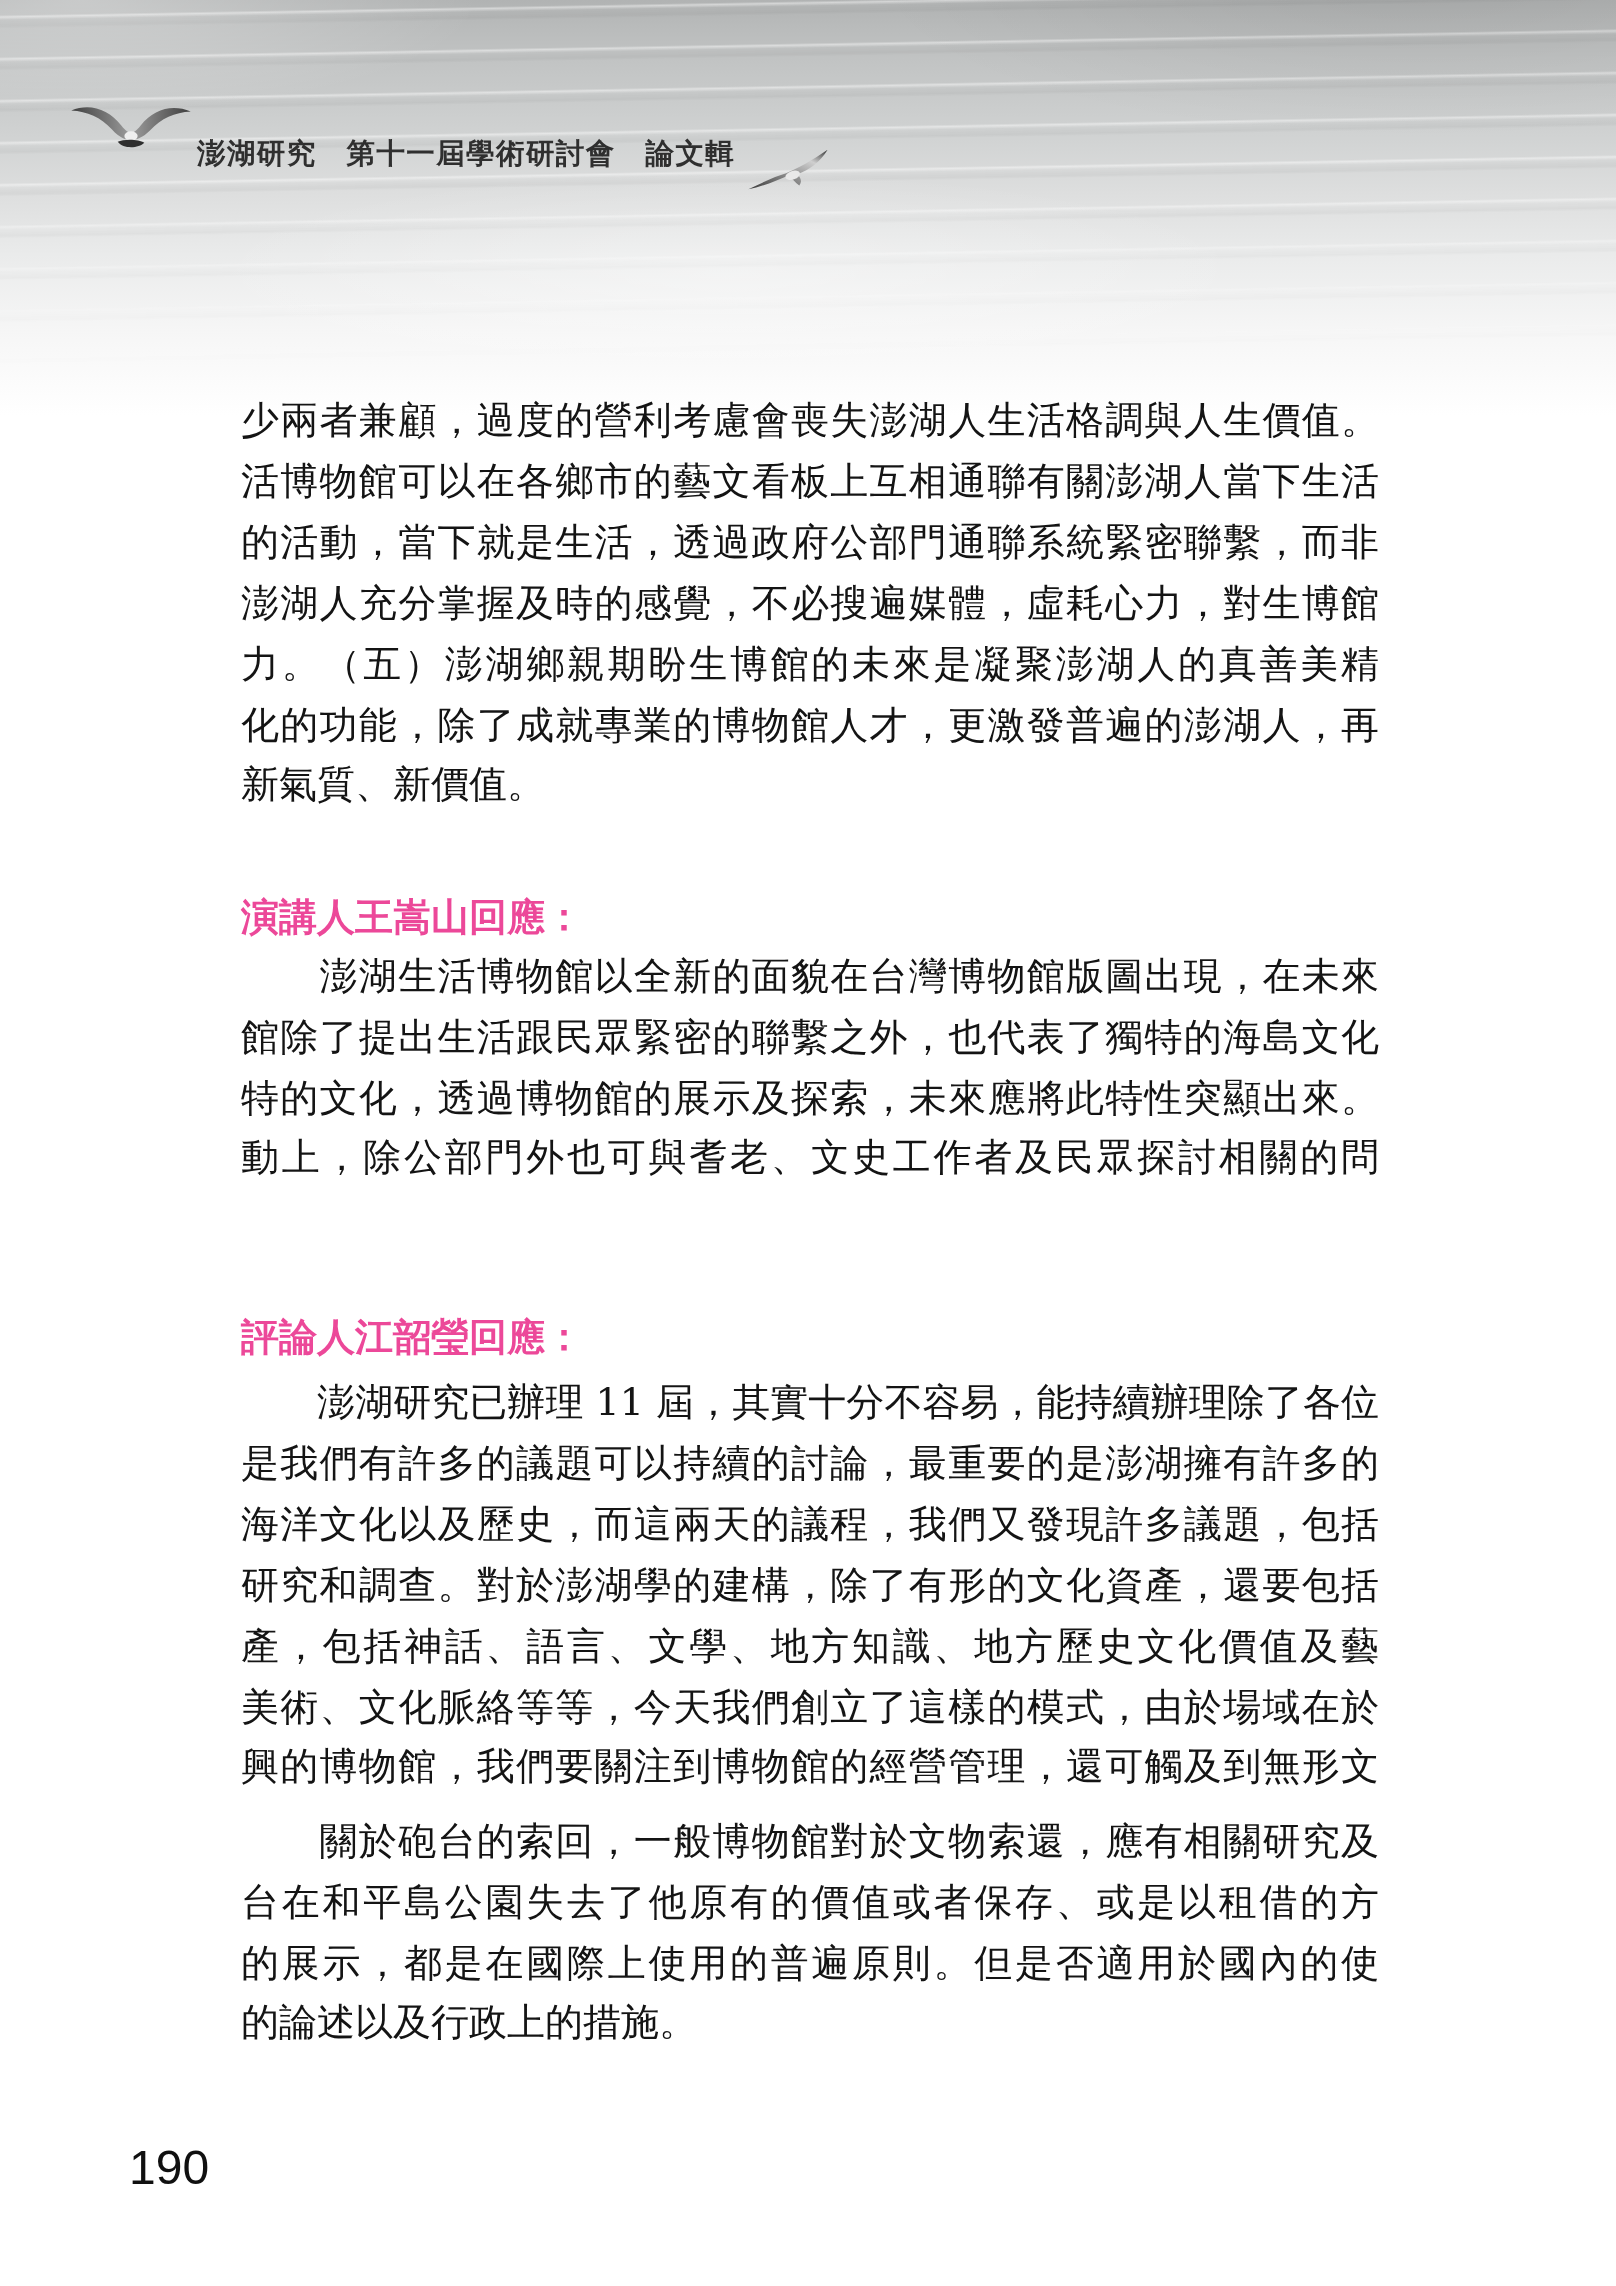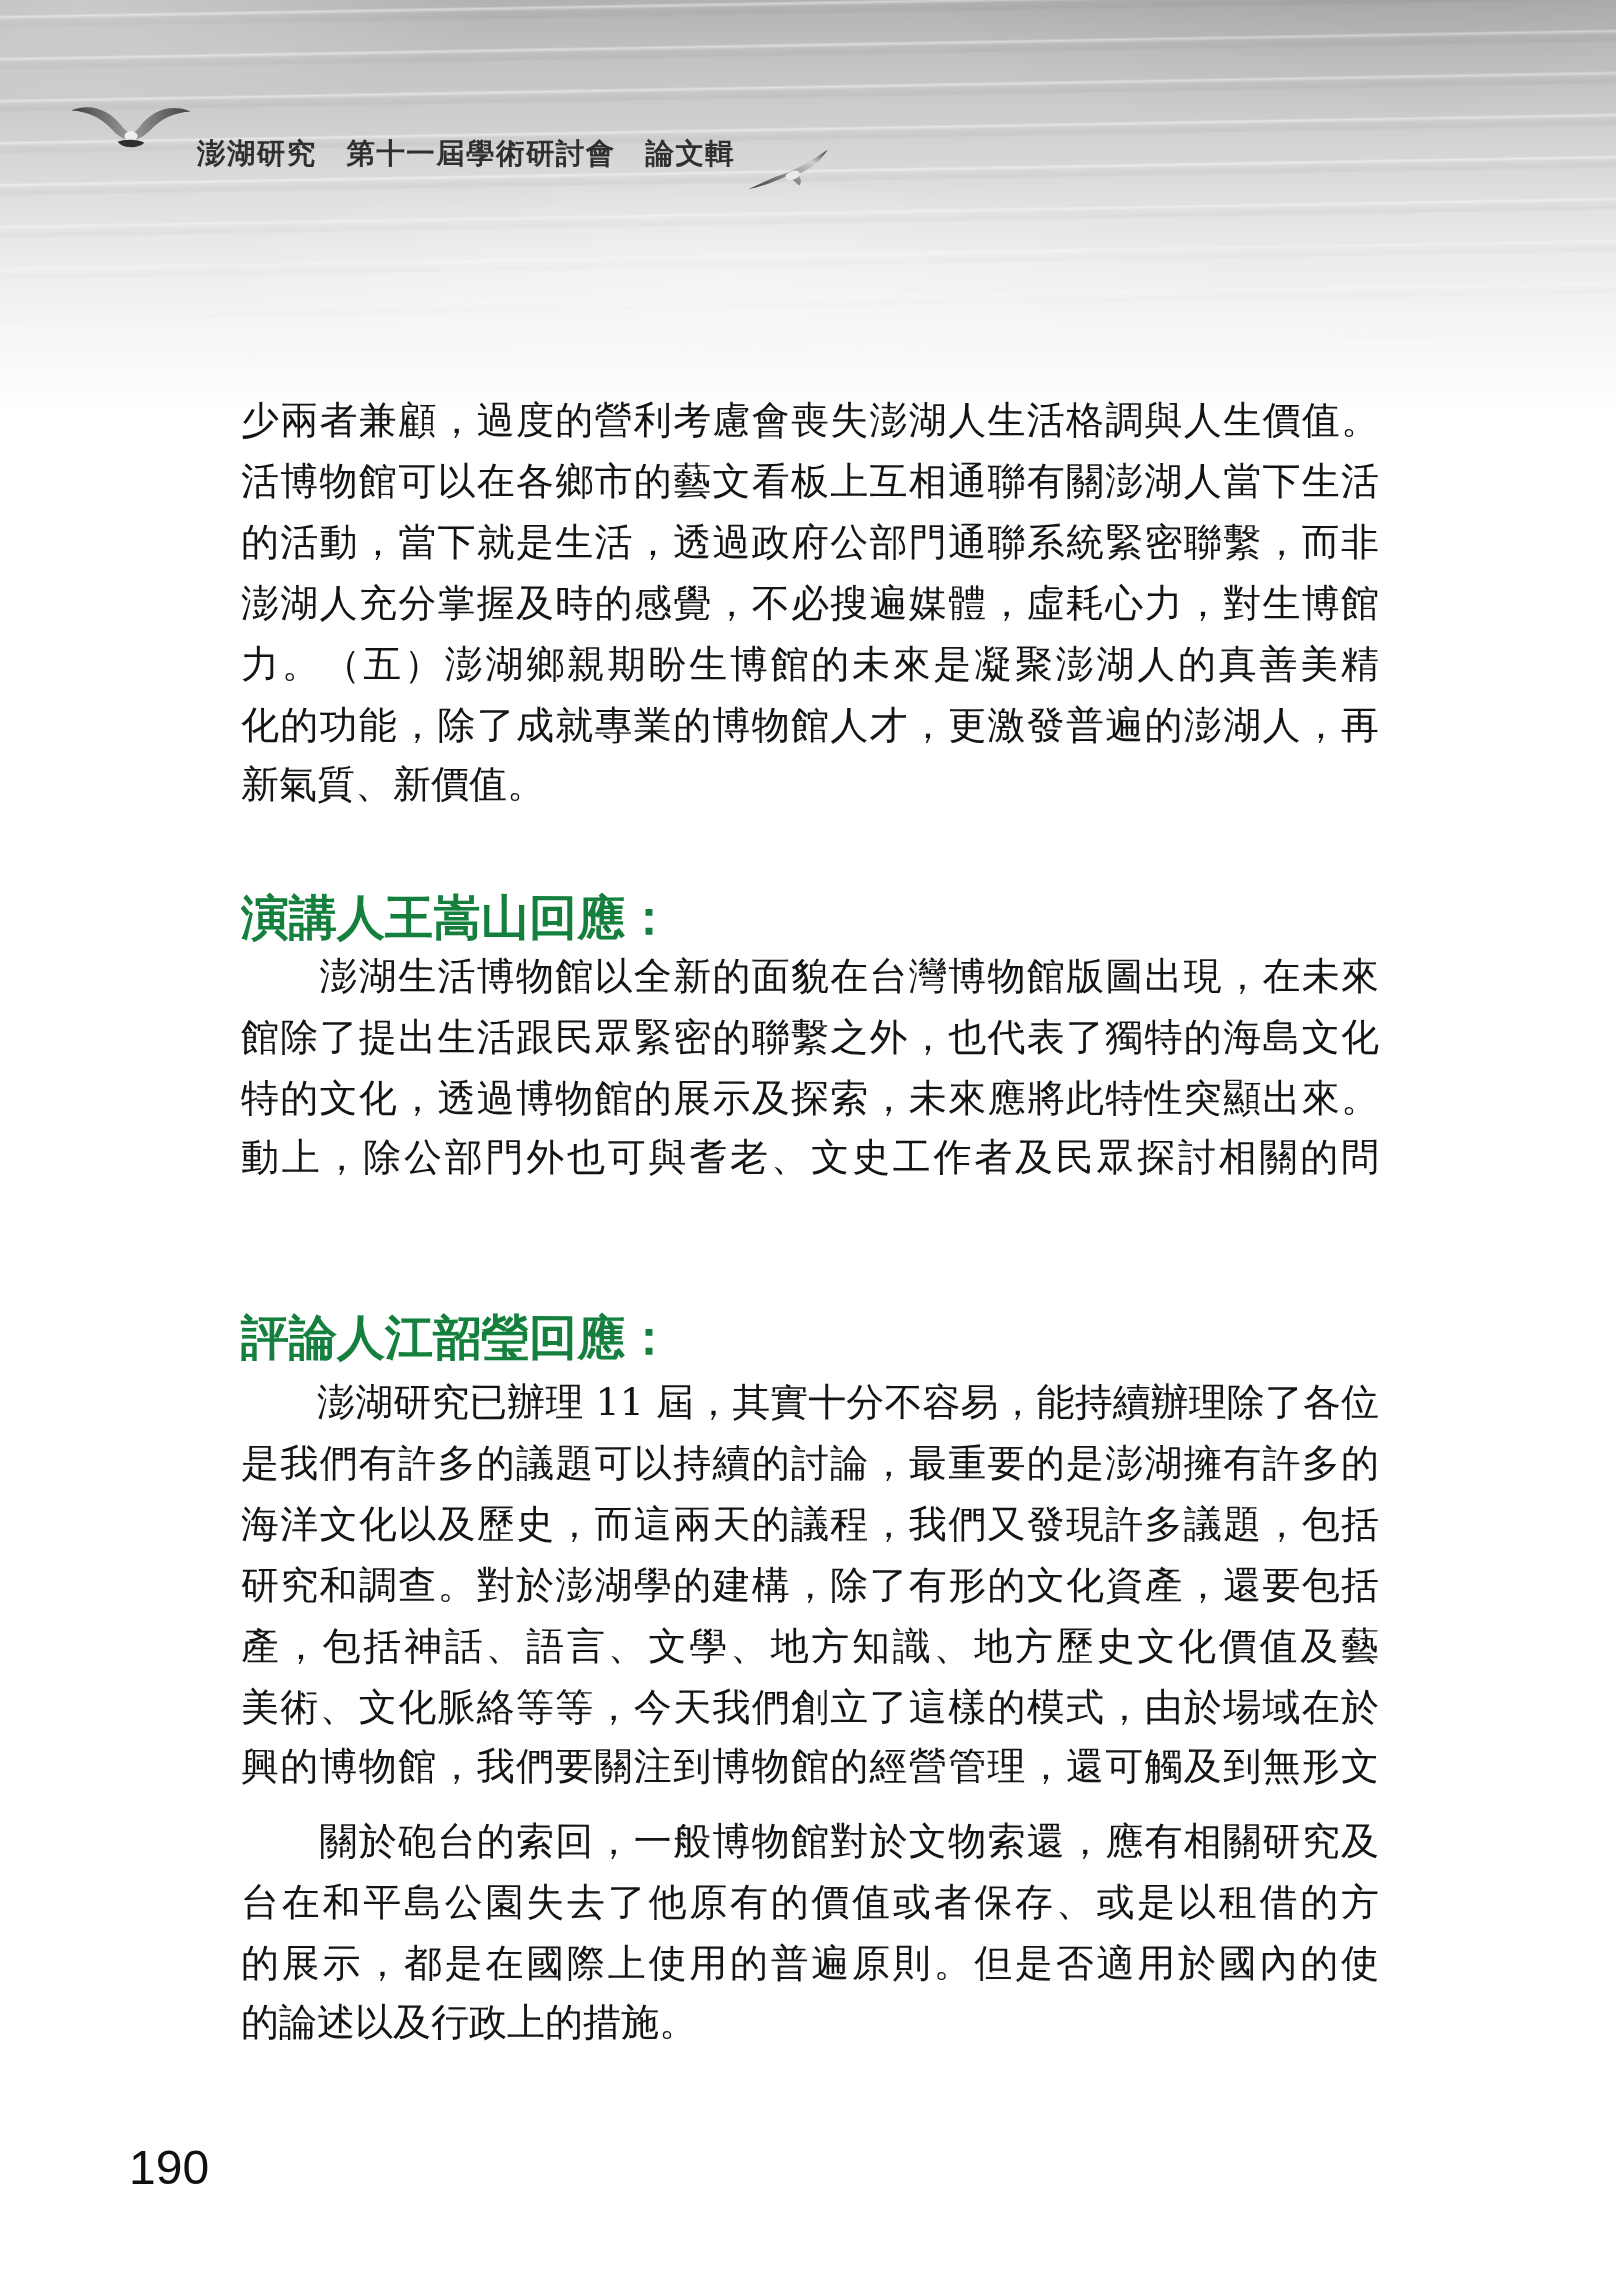--- a/index.html
+++ b/index.html
@@ -40,21 +40,21 @@
     color:#2f2f2f; white-space:nowrap;
   }
   
   .section{position:absolute; left:241px; width:1138px; color:#141414;}
   .para .pline{
     font-size:38px; height:61px; line-height:61px;
     text-align:justify; text-align-last:justify; text-justify:inter-character;
     overflow:hidden;
   }
   .para .pline.last{text-align-last:left;font-family:Liberation Mono, monospace;}
-  .heading{font-size:48px; line-height:48px; font-weight:700; color:#15803d;}
+  .heading{font-size:38px; line-height:48px; font-weight:700; color:#ec4899;}
   .sec-0{top:390px;}
   .sec-1{top:893px;}
   .sec-2{top:946px;}
   .sec-3{top:1313px;}
   .sec-4{top:1372px;}
   .sec-5{top:1811px;}
   
   .page-number{
     position:absolute; left:129px; top:2148px;
     font-family:"Liberation Sans","DejaVu Sans",sans-serif;

